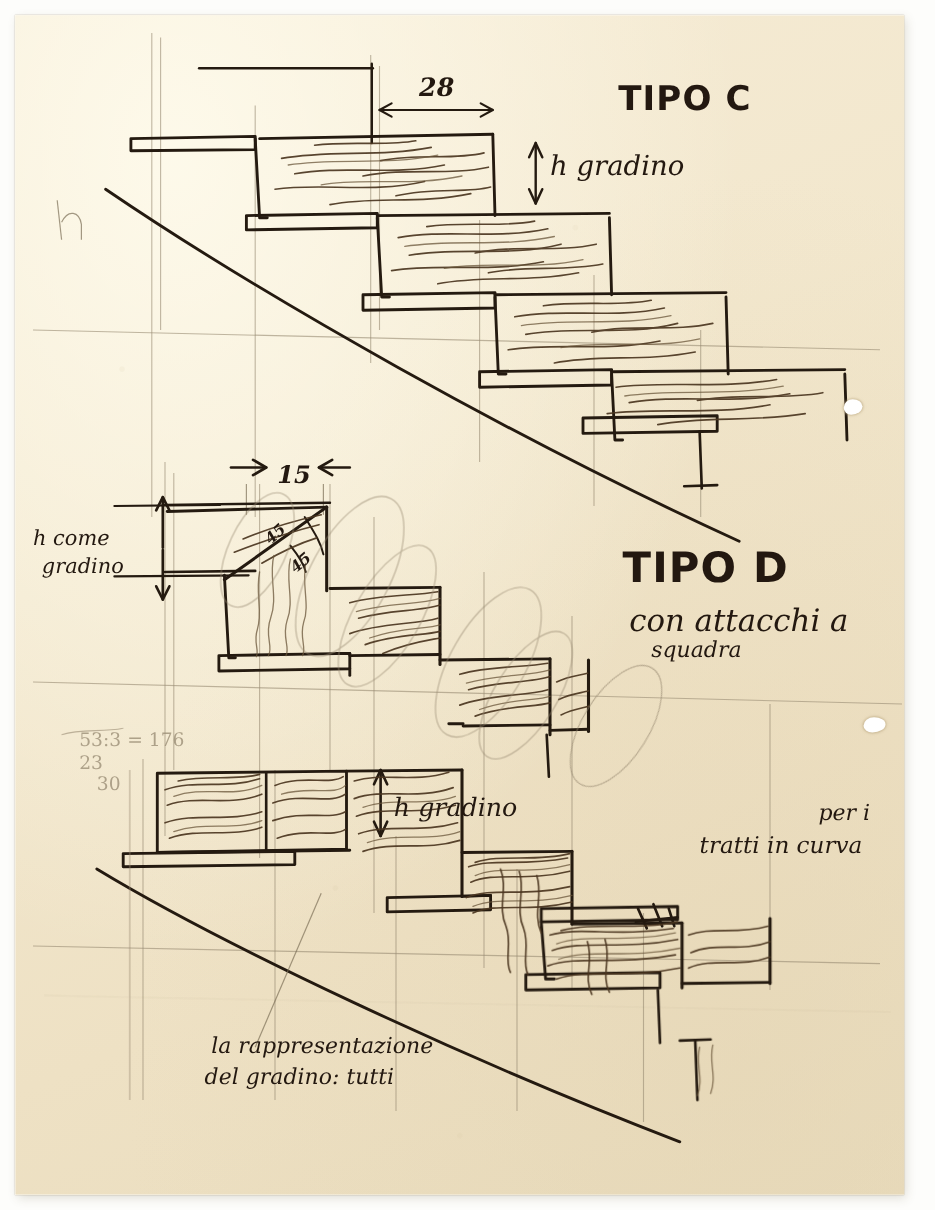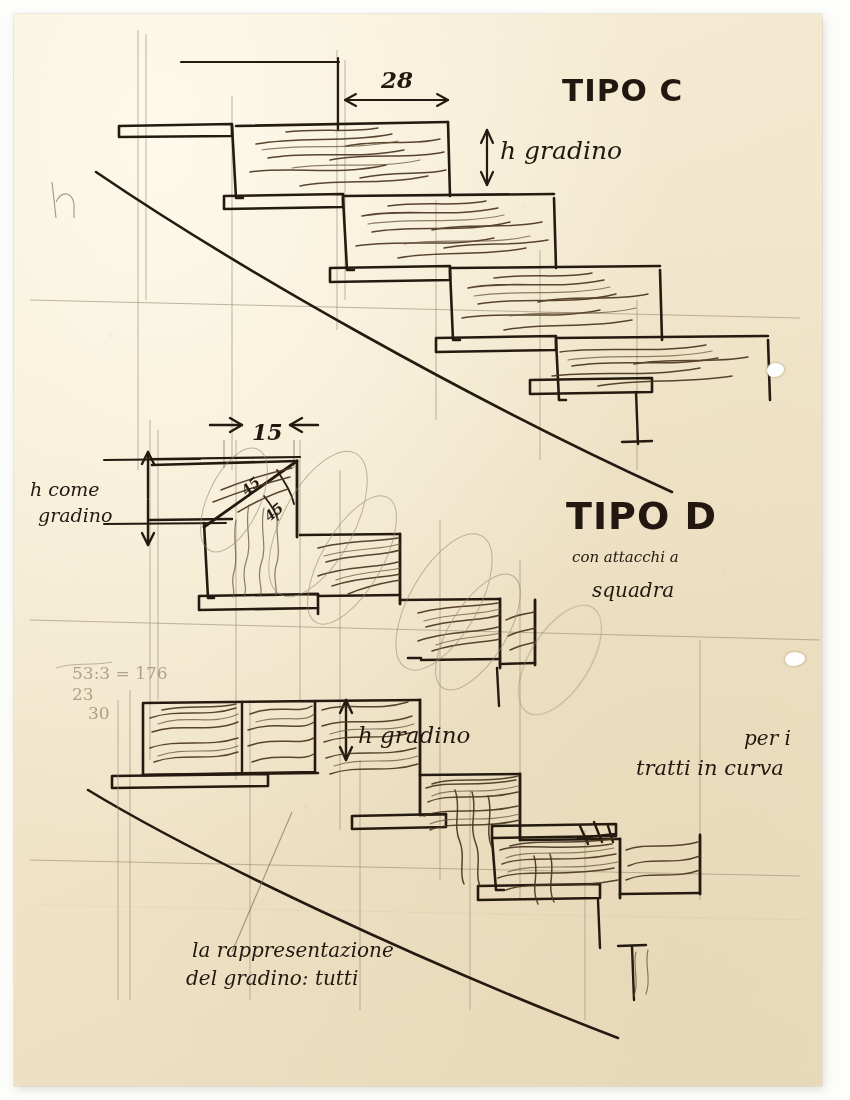--- a/index.html
+++ b/index.html
@@ -414,21 +414,21 @@
 
   <div class="lbl cursive" style="left:252px;top:408px;font-size:22px;font-weight:700;margin-top:11px;"><span>15</span></div>
 
   <div class="lbl cursive" style="left:30px;top:478px;font-size:19px;"><span>h come</span></div>
   <div class="lbl cursive" style="left:38px;top:504px;font-size:19px;"><span>gradino</span></div>
 
   <div class="lbl cursive" style="left:241px;top:478px;font-size:14px;font-weight:700;transform:rotate(-42deg);"><span>45</span></div>
   <div class="lbl cursive" style="left:264px;top:504px;font-size:14px;font-weight:700;transform:rotate(-40deg);"><span>45</span></div>
 
   <div class="lbl tipo" style="left:566px;top:494px;font-size:38px;"><span>TIPO D</span></div>
-  <div class="lbl cursive" style="left:572px;top:548px;font-size:15px;"><span>con attacchi a</span></div>
+  <div class="lbl cursive" style="left:572px;top:548px;font-size:28px;"><span>con attacchi a</span></div>
   <div class="lbl cursive" style="left:592px;top:578px;font-size:20px;"><span>squadra</span></div>
 
   <div class="lbl cursive" style="left:358px;top:722px;font-size:23px;"><span>h gradino</span></div>
 
   <div class="lbl cursive" style="left:744px;top:726px;font-size:20px;"><span>per i</span></div>
   <div class="lbl cursive" style="left:636px;top:756px;font-size:21px;"><span>tratti in curva</span></div>
 
   <div class="lbl cursive" style="left:186px;top:966px;font-size:20px;"><span>del gradino: tutti</span></div>
   <div class="lbl cursive" style="left:192px;top:938px;font-size:20px;"><span>la rappresentazione</span></div>
 

